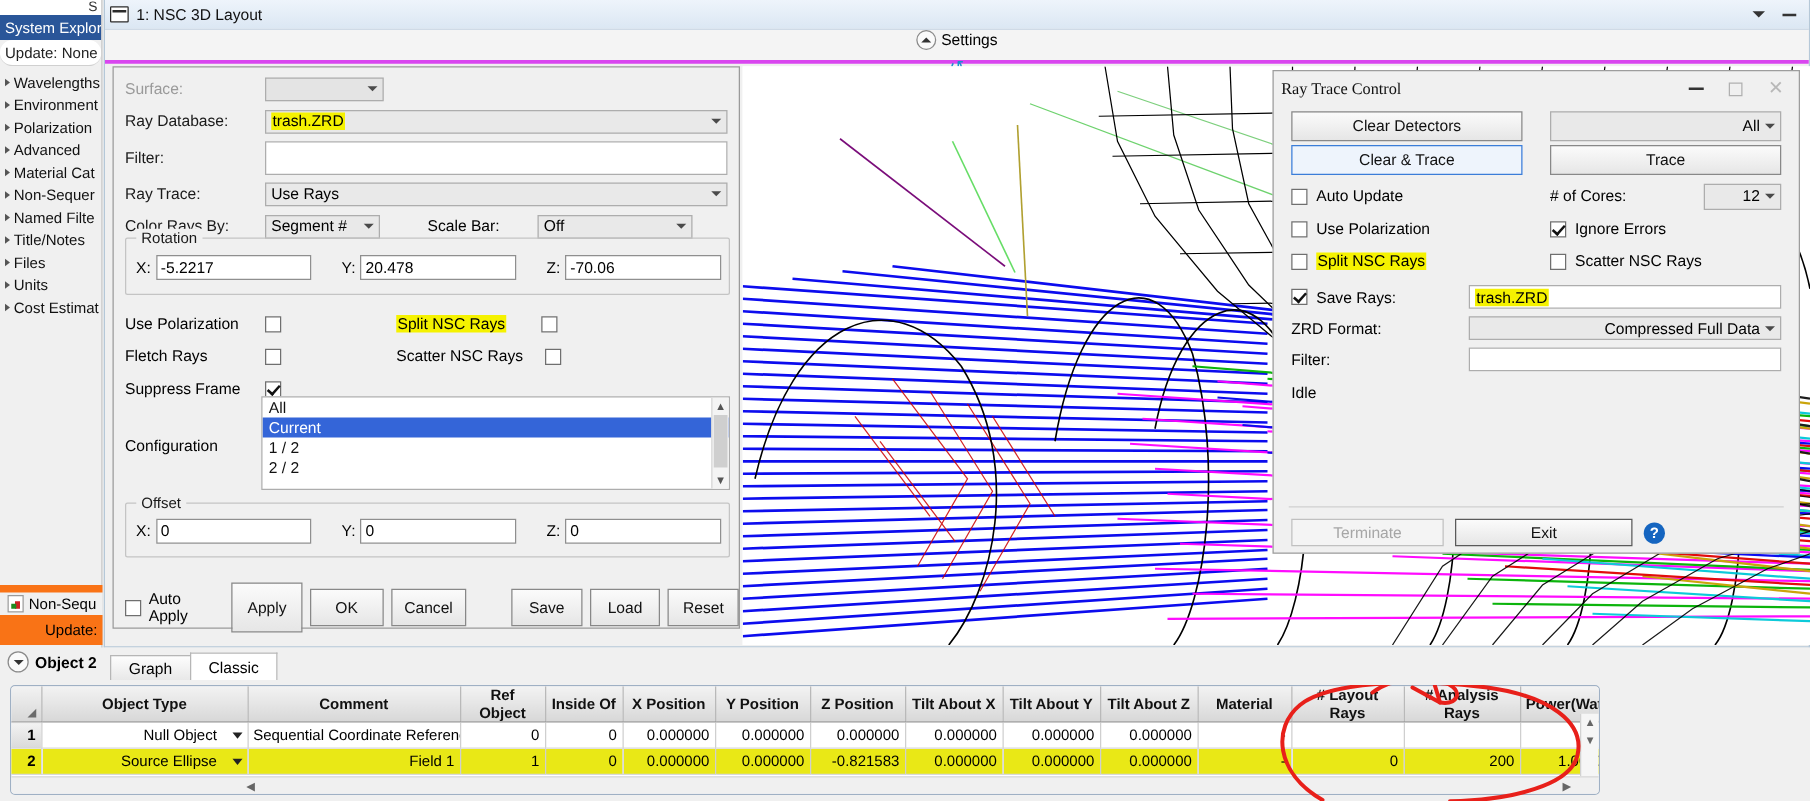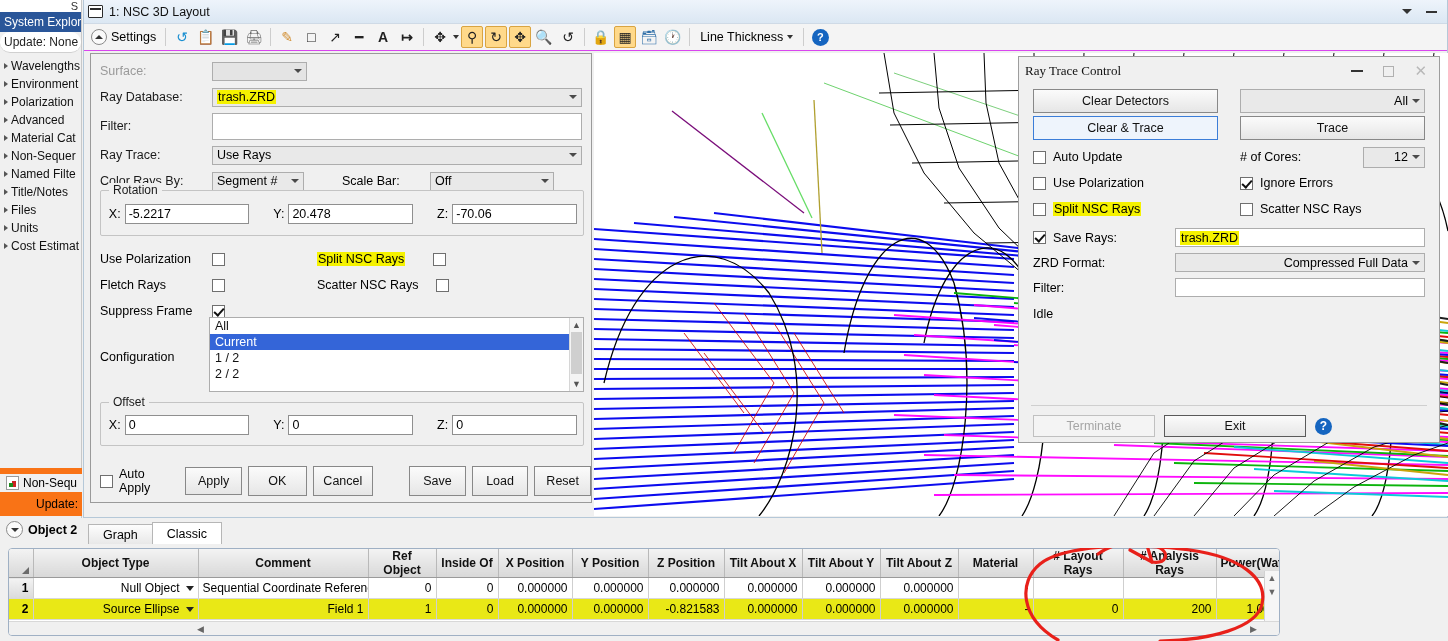--- a/index.html
+++ b/index.html
@@ -72,21 +72,21 @@
   }
   .win-ico::after{content:"";position:absolute;left:1px;top:2px;right:1px;height:1.6px;background:#2b2b2b;}
   .win-title-txt{font-size:12.5px;color:#111;flex:1;}
   .win-ctl{display:flex;align-items:center;gap:14px;padding-right:6px;}
   .chev-dn{width:0;height:0;border-left:5px solid transparent;border-right:5px solid transparent;border-top:5px solid #333;}
   .dash{width:11px;height:2px;background:#333;}
 
   
   .tbar {
     height:27px; background:#f4f4f4; display:flex; align-items:center;
-    gap:2px; padding:0 3px; border-bottom:1px solid #d946ef;
+    gap:2px; padding:0 3px; border-bottom:3px solid #d946ef;flex-direction:column;
   }
   .tb-settings{display:flex;align-items:center;gap:4px;padding:0 4px;font-size:12.5px;cursor:default;}
   .circ-up{
     width:16px;height:16px;border-radius:50%;border:1px solid #8a8a8a;
     display:flex;align-items:center;justify-content:center;background:#fafafa;
   }
   .circ-up i{width:0;height:0;border-left:4px solid transparent;border-right:4px solid transparent;border-bottom:4px solid #333;display:block;}
   .tb-sep{width:1px;height:18px;background:#cdcdcd;margin:0 3px;}
   .tb-btn{
     width:22px;height:22px;display:flex;align-items:center;justify-content:center;
@@ -200,21 +200,21 @@
   table.grid th{
     background:linear-gradient(#f3f3f3,#d8d8d8);border-right:1px solid #b9b9b9;border-bottom:1px solid #9a9a9a;
     font-size:12px;font-weight:bold;color:#111;height:22px;padding:0 4px;text-align:center;
   }
   table.grid td{
     border-right:1px solid #cfcfcf;border-bottom:1px solid #d8d8d8;height:21px;padding:0 4px;
     text-align:right;white-space:nowrap;overflow:hidden;
   }
   tr.hlrow td{background:#e9e816;}
   td.rowno{background:linear-gradient(#f3f3f3,#dadada);text-align:center;font-weight:bold;border-right:1px solid #b9b9b9;}
-  .cellsel{display:flex;align-items:center;justify-content:flex-end;gap:6px;}
+  .cellsel{display:flex;align-items:center;justify-content:flex-end;gap:12px;}
   .scaret{width:0;height:0;border-left:4px solid transparent;border-right:4px solid transparent;border-top:5px solid #222;}
   .corner{background:linear-gradient(#f3f3f3,#d8d8d8);position:relative;}
   .corner::after{content:"";position:absolute;right:4px;bottom:3px;border-left:7px solid transparent;border-bottom:7px solid #6b6b6b;}
 
   .vscroll{position:absolute;right:0;top:22px;width:15px;bottom:14px;background:#f6f6f6;border-left:1px solid #d2d2d2;}
   .vs-a{height:14px;display:flex;align-items:center;justify-content:center;font-size:9px;color:#666;}
   .hscroll{position:absolute;left:0;right:0;bottom:0;height:14px;background:#f0f0f0;border-top:1px solid #d8d8d8;display:flex;align-items:center;justify-content:space-between;padding:0 4px;font-size:9px;color:#666;}
 
   .redcircle{position:absolute;left:1010px;top:548px;width:270px;height:93px;pointer-events:none;}
 
@@ -631,21 +631,21 @@
           <span class="xyz-in" style="width:128px;margin-left:4px;">0</span>
           <span style="width:22px;"></span>
           <span class="xyz-lab">Z:</span>
           <span class="xyz-in" style="width:128px;margin-left:4px;">0</span>
         </div>
       </div>
 
       <div style="position:absolute;left:9px;top:412px;display:flex;align-items:center;">
         <span class="cb"></span>
         <span class="txt-sm" style="margin-left:6px;">Auto Apply</span>
-        <span class="btn" style="width:58px;height:28px;margin-left:8px;">Apply</span>
+        <span class="btn" style="width:58px;height:40px;margin-left:8px;">Apply</span>
         <span class="btn" style="width:60px;height:30px;margin-left:6px;">OK</span>
         <span class="btn" style="width:62px;height:30px;margin-left:6px;">Cancel</span>
         <span class="btn" style="width:58px;height:30px;margin-left:36px;">Save</span>
         <span class="btn" style="width:58px;height:30px;margin-left:6px;">Load</span>
         <span class="btn" style="width:58px;height:30px;margin-left:6px;">Reset</span>
       </div>
 
     </div>
   </div>
 

